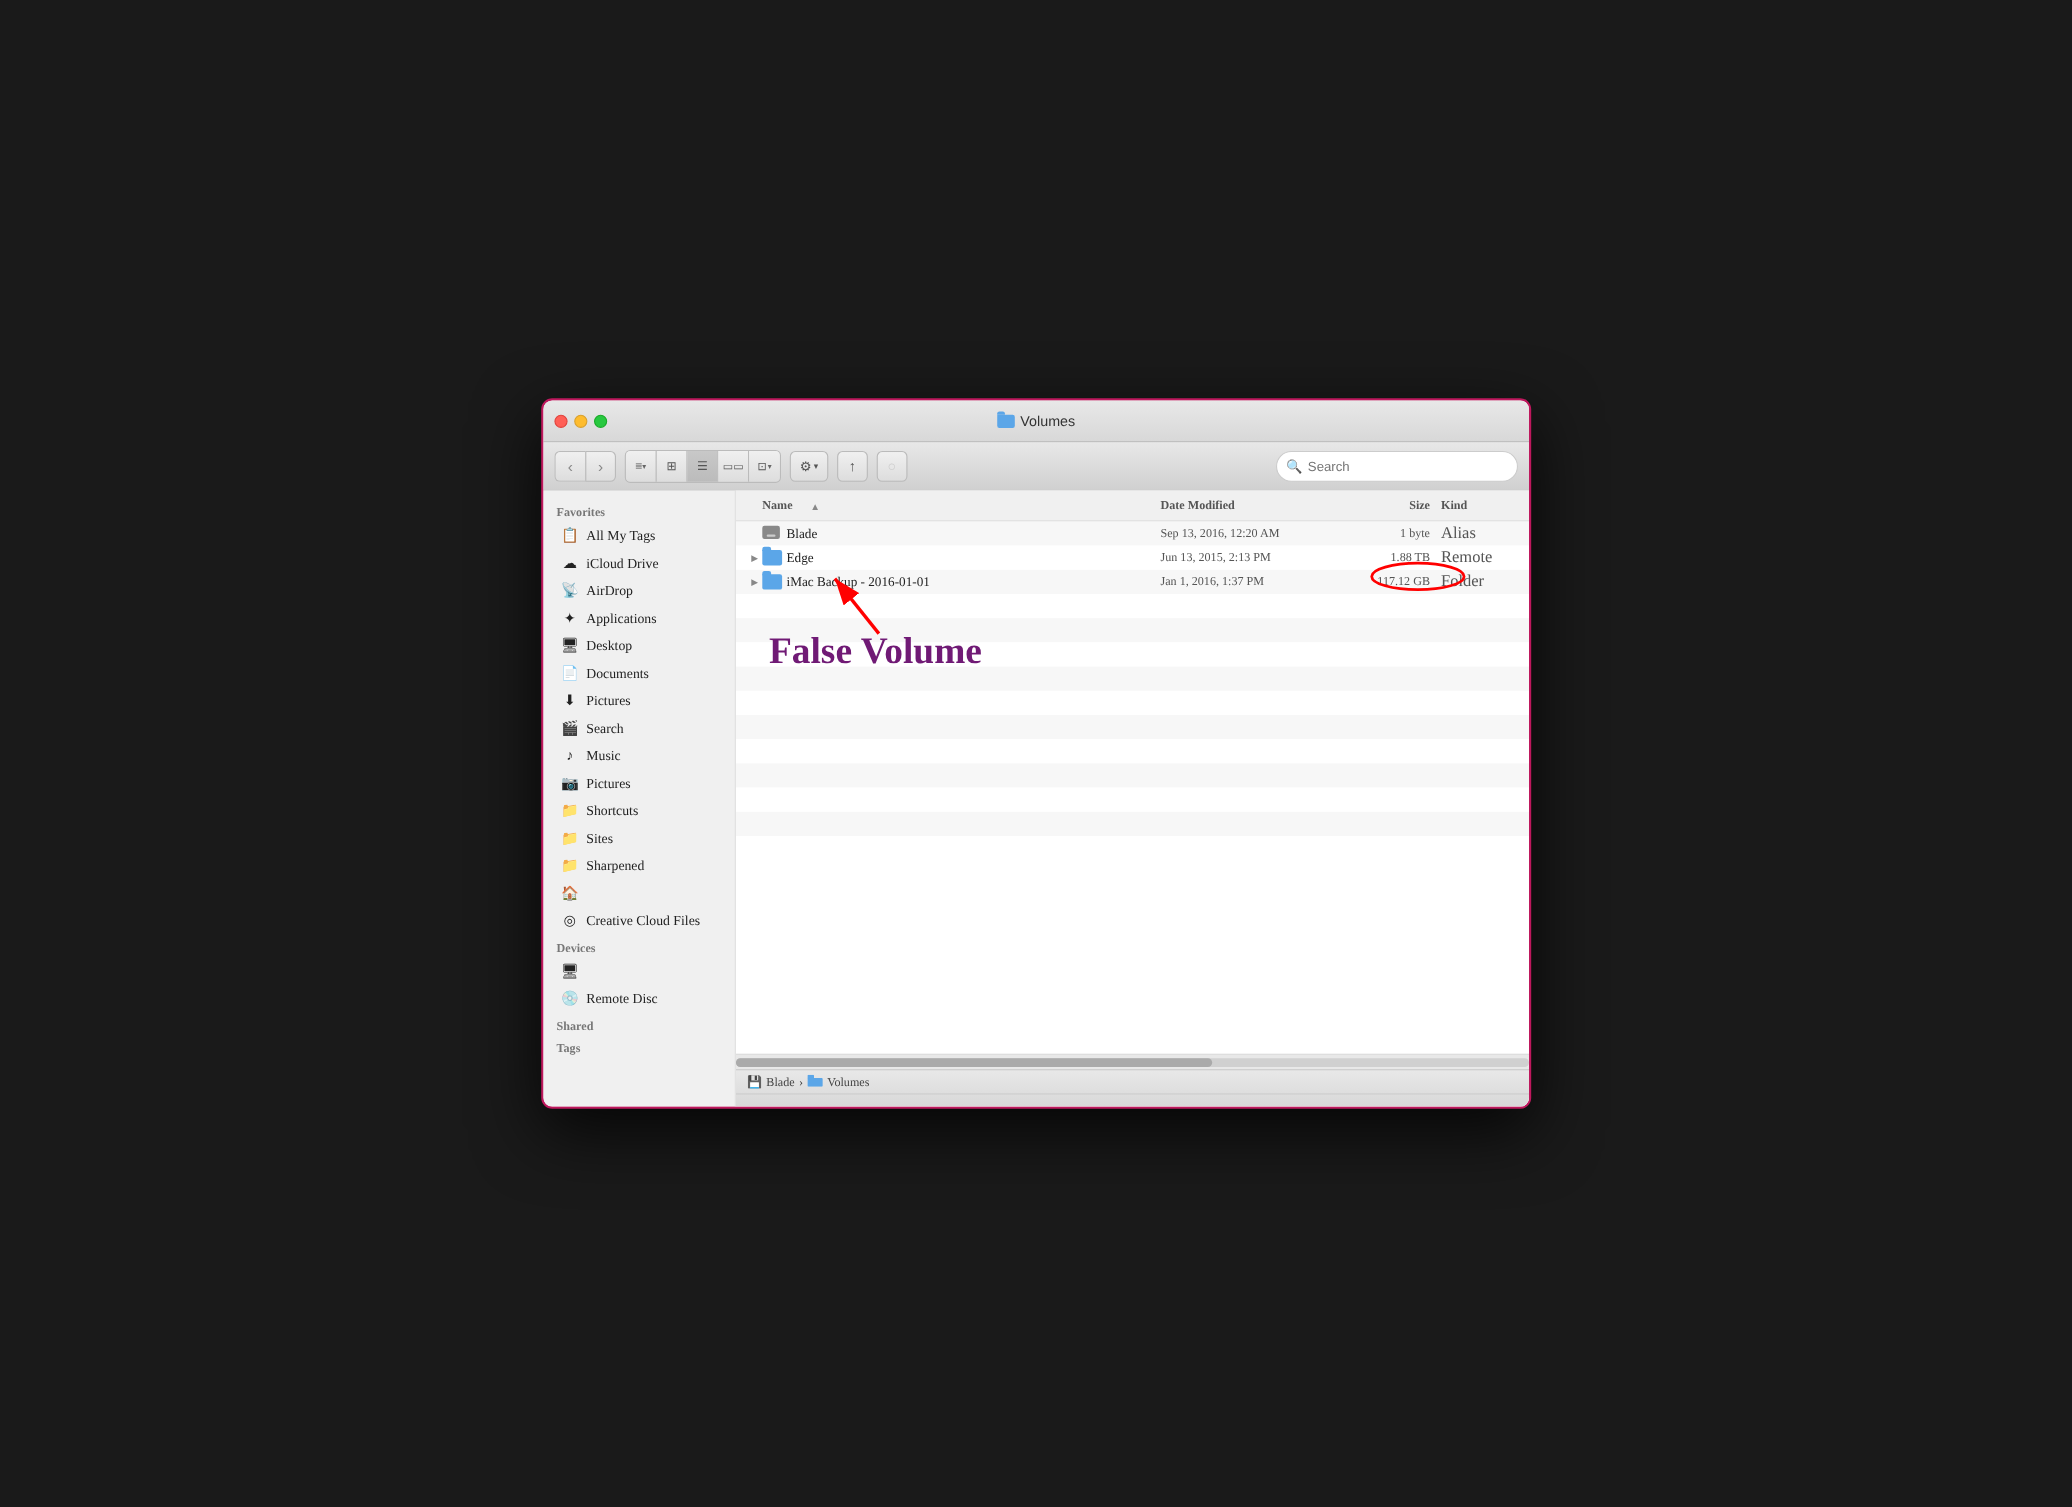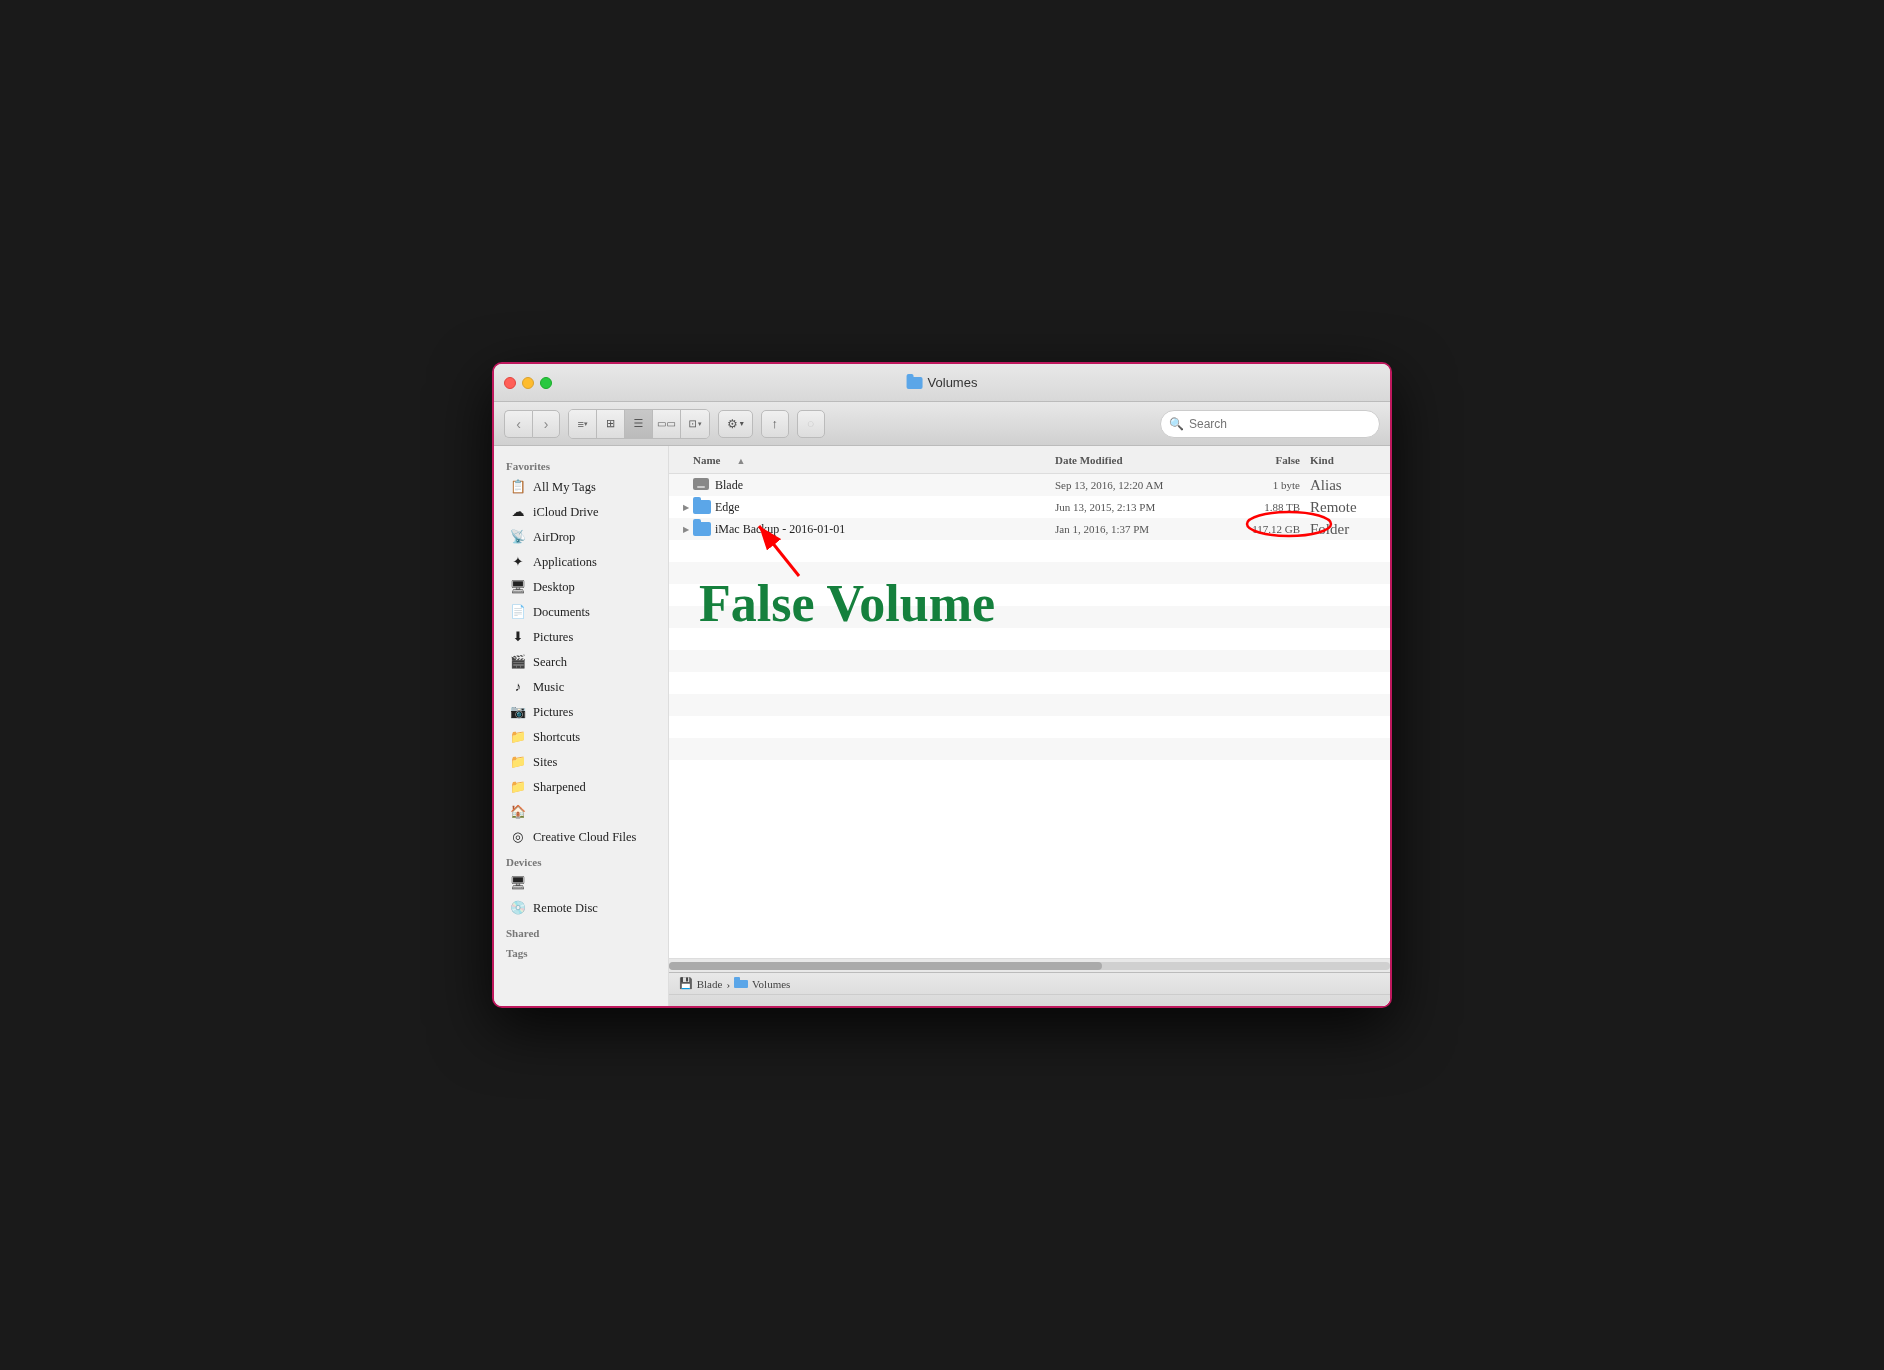--- a/index.html
+++ b/index.html
@@ -312,23 +312,23 @@
       right: 0;
       bottom: 0;
       pointer-events: none;
       z-index: 10;
     }
     
     .false-volume-text {
       position: absolute;
       top: 100px;
       left: 30px;
-      font-size: 52px;
+      font-size: 34px;
       font-weight: bold;
-      color: #15803d;
+      color: #701a75;
       white-space: nowrap;
     }
     
     .scrollbar-area {
       height: 14px;
       background: #e8e8e8;
       border-top: 1px solid #ddd;
       position: relative;
     }
     .scrollbar-track {
@@ -520,21 +520,21 @@
       <div class="file-header">
         <div style="width:14px;"></div>
         <div class="col-name">
           <span>Name</span>
           <span class="sort-arrow">▲</span>
         </div>
         <div class="col-date">
           <span>Date Modified</span>
         </div>
         <div class="col-size">
-          <span>False</span>
+          <span>Size</span>
         </div>
         <div class="col-kind">
           <span>Kind</span>
         </div>
       </div>
 
       <div class="file-content-area">
         <div class="file-list">
 
           <div class="file-row">

